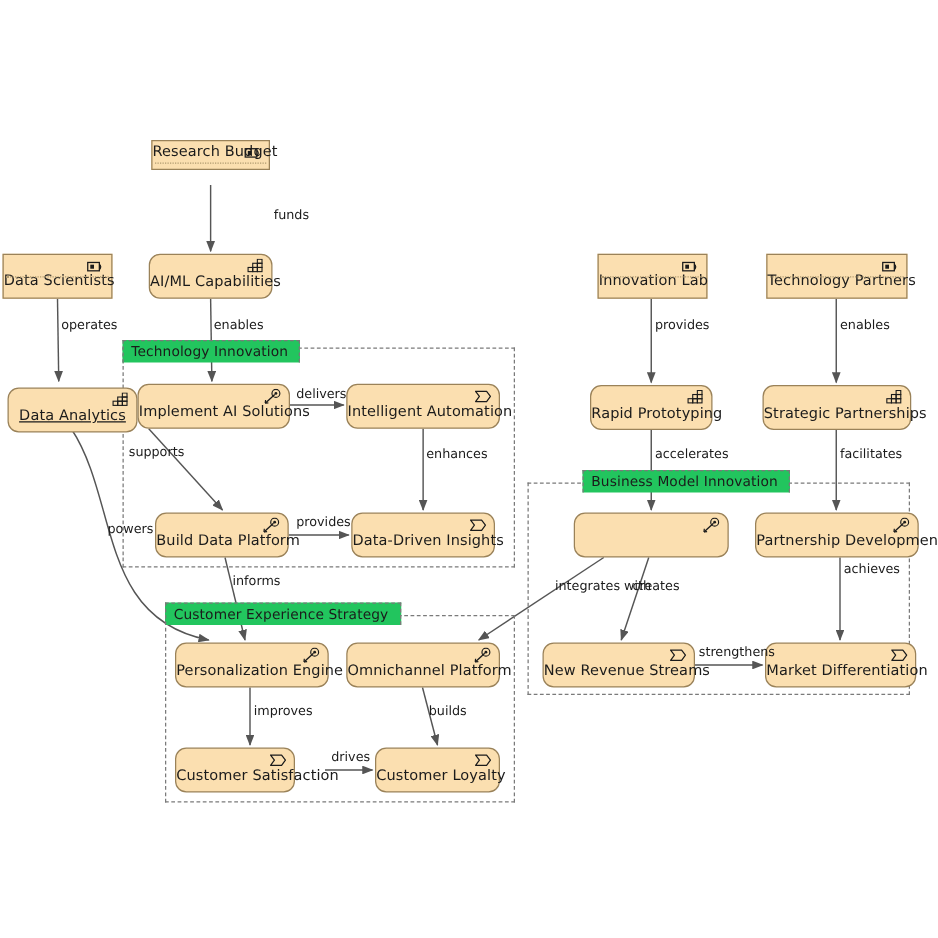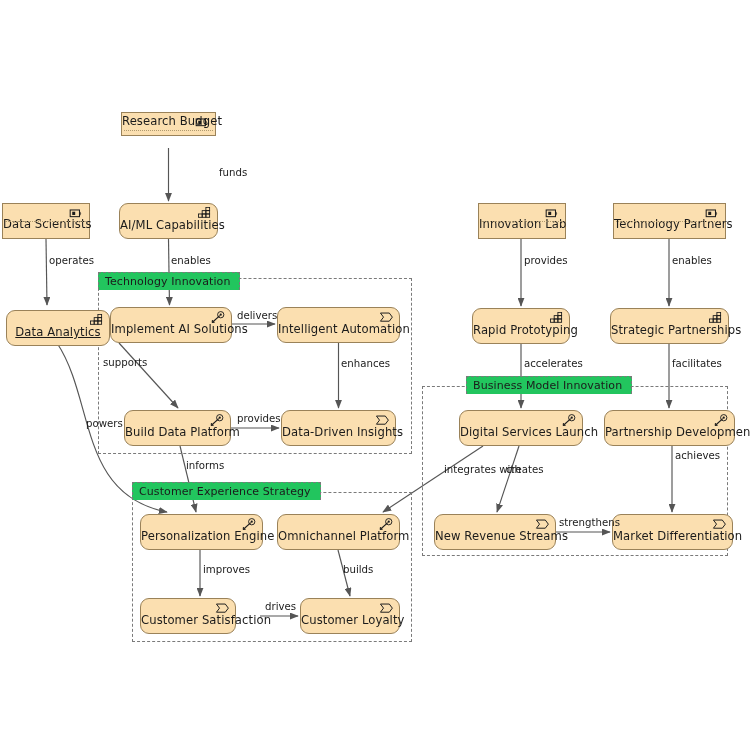--- a/index.html
+++ b/index.html
@@ -260,21 +260,20 @@
         </svg>
         <span class="label">Data-Driven Insights</span>
       </div>
       <div class="node rounded" style="left: 459px; top: 410px; width: 124px; height: 36px;">
         <svg class="node-icon" viewBox="0 0 16 14">
           <circle cx="10.4" cy="4" r="3.4" fill="none" stroke="#1b1b1b" stroke-width="1"></circle>
           <circle cx="10.4" cy="4" r="1.2" fill="#1b1b1b"></circle>
           <path d="M 1.2 12.4 L 9.4 4.9" fill="none" stroke="#1b1b1b" stroke-width="1.15"></path>
           <path d="M 1.2 12.4 L 3.9 12.1 M 1.2 12.4 L 1.5 9.7" fill="none" stroke="#1b1b1b" stroke-width="1.05"></path>
         </svg>
-        <span class="label">Digital Services Launch</span>
       </div>
       <div class="node rounded" style="left: 604px; top: 410px; width: 131px; height: 36px;">
         <svg class="node-icon" viewBox="0 0 16 14">
           <circle cx="10.4" cy="4" r="3.4" fill="none" stroke="#1b1b1b" stroke-width="1"></circle>
           <circle cx="10.4" cy="4" r="1.2" fill="#1b1b1b"></circle>
           <path d="M 1.2 12.4 L 9.4 4.9" fill="none" stroke="#1b1b1b" stroke-width="1.15"></path>
           <path d="M 1.2 12.4 L 3.9 12.1 M 1.2 12.4 L 1.5 9.7" fill="none" stroke="#1b1b1b" stroke-width="1.05"></path>
         </svg>
         <span class="label">Partnership Development</span>
       </div>

